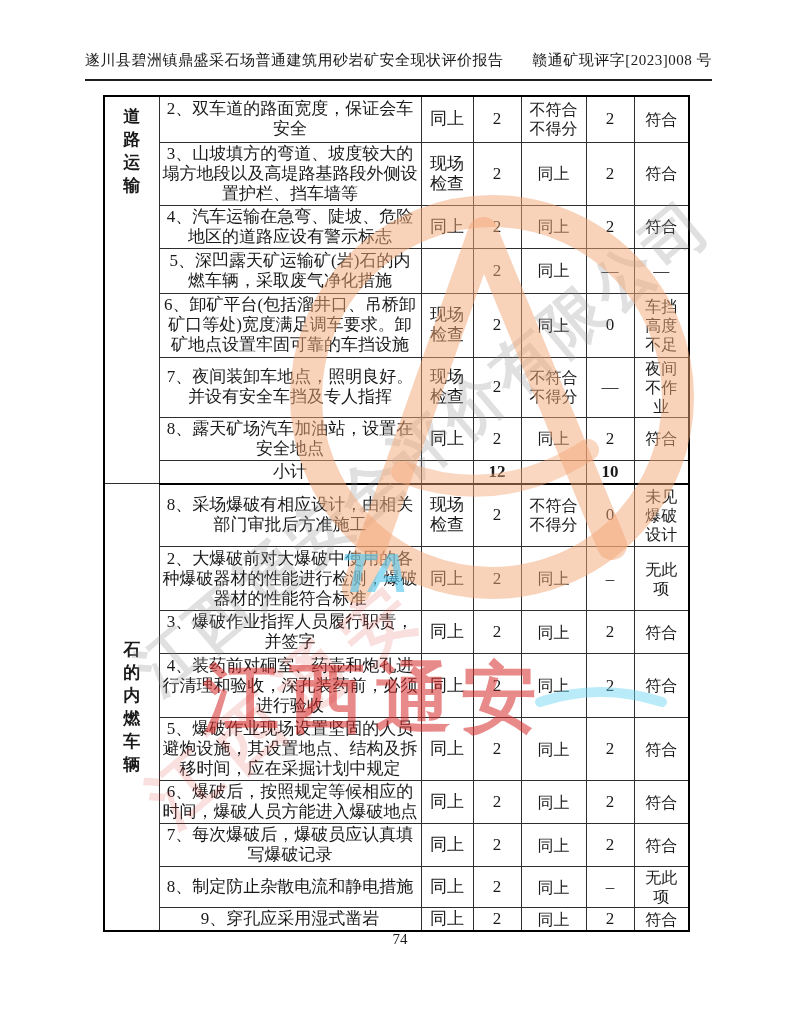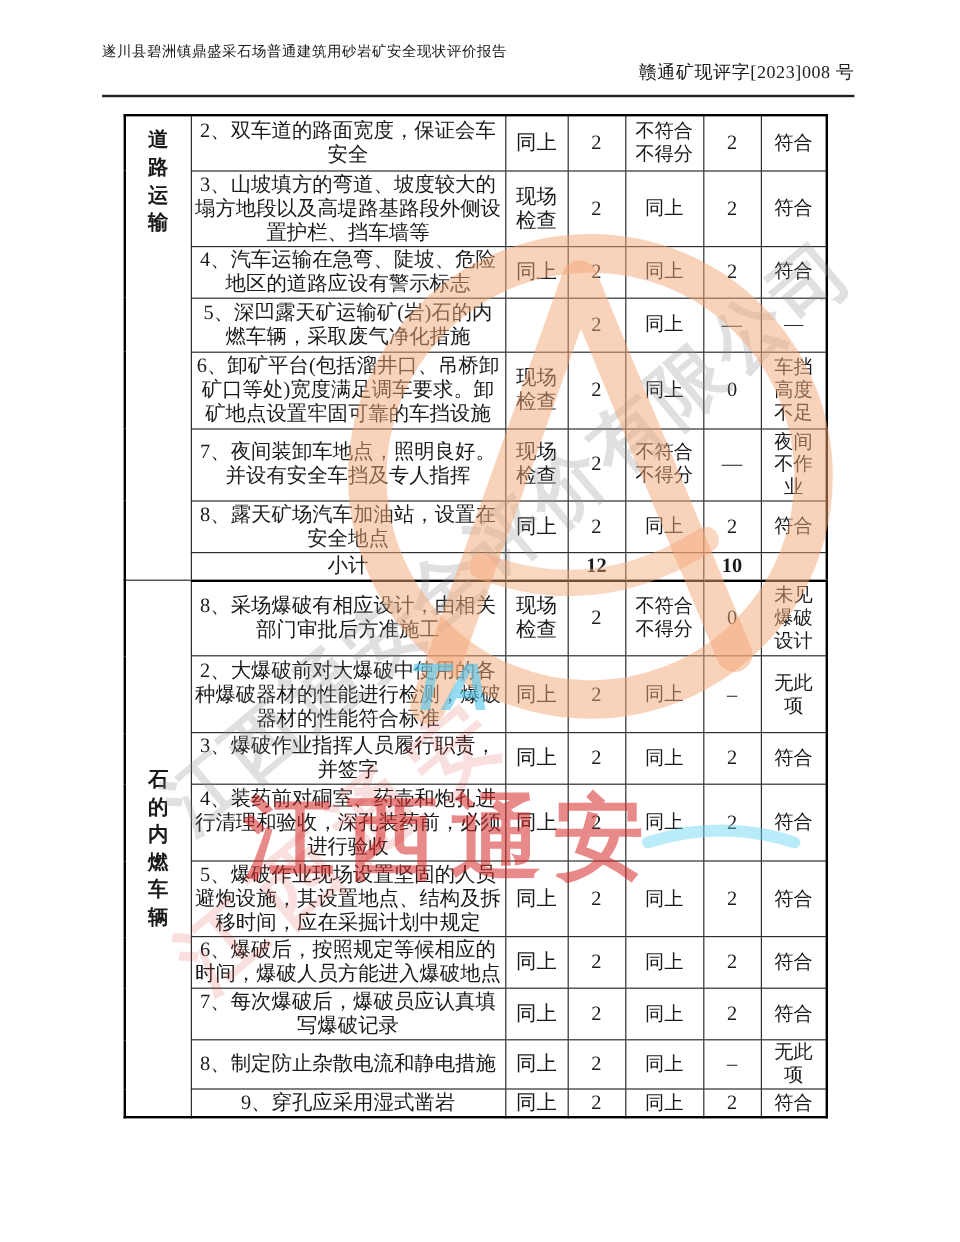--- a/index.html
+++ b/index.html
@@ -2,21 +2,21 @@
 <html><head>
 <meta charset="utf-8">
 <style>
   html,body { margin:0; padding:0; background:#e8e8e8; }
   .page {
     position:relative; width:800px; height:1035px; margin:0 auto;
     background:#ffffff; overflow:hidden;
     font-family:"Liberation Serif","DejaVu Serif",serif; color:#1a1a1a;
   }
   
-  .doc-header-left  { position:absolute; left:85px;  top:35px; font-size:12px; letter-spacing:0.5px; }
+  .doc-header-left  { position:absolute; left:85px;  top:51px; font-size:15px; letter-spacing:0.5px; }
   .doc-header-right { position:absolute; right:88px; top:51px; font-size:15px; letter-spacing:0.5px; }
   .header-rule { position:absolute; left:85px; top:79px; width:627px; height:2px; background:#1f1f1f; }
   
   table.eval {
     position:absolute; left:103px; top:95px; width:585px;
     border-collapse:collapse; table-layout:fixed;
     font-size:17px; line-height:20px; z-index:1;
   }
   table.eval { border:2.5px solid #000; }
   table.eval td { border:1px solid #2e2e2e; padding:1px 3px; text-align:center; vertical-align:middle; overflow:hidden; }
@@ -238,13 +238,14 @@
     <svg class="wm-logo" width="800" height="1035" viewBox="0 0 800 1035">
       <circle cx="492" cy="397" r="186" fill="none" stroke="rgba(243,166,118,0.50)" stroke-width="32"></circle>
       <path d="M 357 588 L 483 232 L 612 545" fill="none" stroke="rgba(243,166,118,0.50)" stroke-width="30" stroke-linecap="round" stroke-linejoin="round"></path>
       <path d="M 402 472 Q 498 508 588 450" fill="none" stroke="rgba(243,166,118,0.45)" stroke-width="22" stroke-linecap="round"></path>
       <path d="M 540 702 Q 600 682 662 702" fill="none" stroke="rgba(100,210,240,0.45)" stroke-width="10" stroke-linecap="round"></path>
     </svg>
     <div class="wm-blue-ta">TA</div>
     <div class="wm-red-main">江西通安</div>
   </div>
 
+  <div class="page-number">74</div>
 </div>
 
 </body></html>

